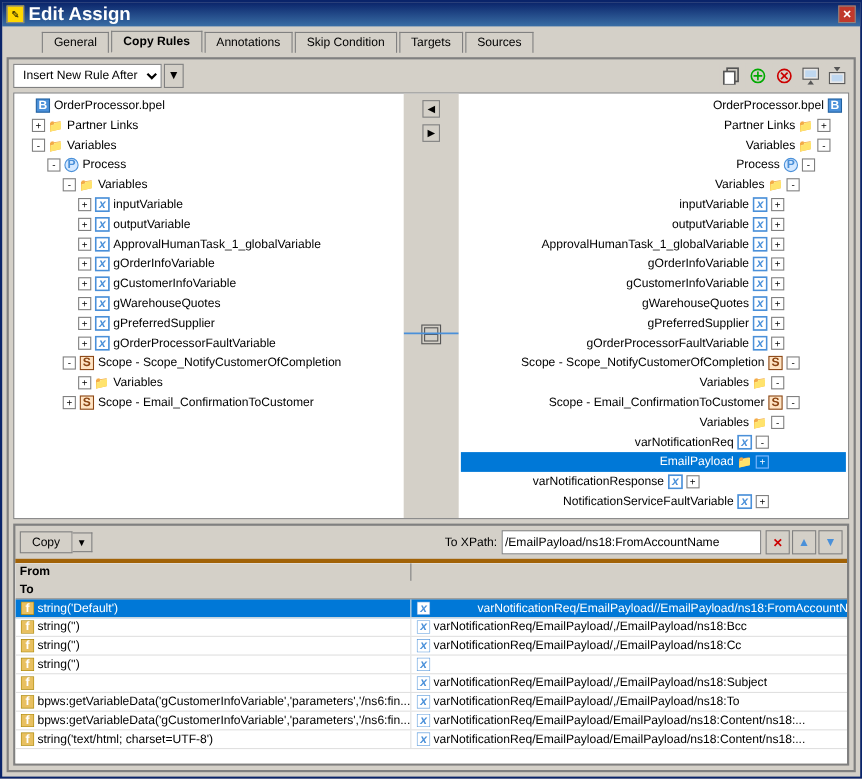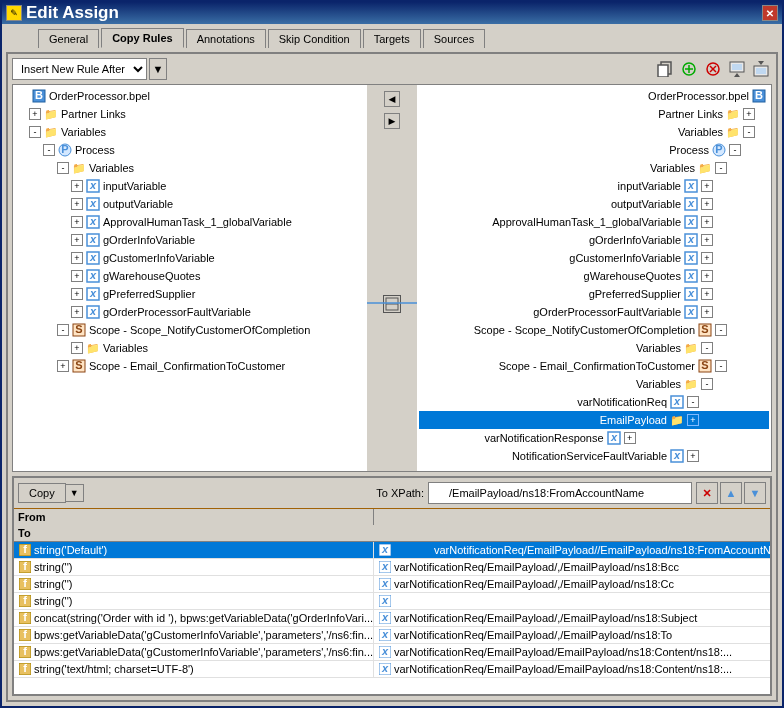--- a/index.html
+++ b/index.html
@@ -28,26 +28,26 @@
     .toolbar-icons { display: flex; gap: 2px; }
     .toolbar-icon-btn { width: 22px; height: 22px; background: #d4d0c8; border: 1px solid #d4d0c8; display: flex; align-items: center; justify-content: center; cursor: pointer; font-size: 12px; }
     
     .tree-item { display: flex; align-items: center; gap: 2px; padding: 1px 2px; cursor: pointer; white-space: nowrap; }
     .tree-expand { width: 12px; height: 12px; border: 1px solid #808080; display: flex; align-items: center; justify-content: center; font-size: 9px; background: white; flex-shrink: 0; }
     .tree-icon { width: 16px; height: 16px; display: flex; align-items: center; justify-content: center; flex-shrink: 0; }
     
     
     .bottom-panel { height: 220px; border: 2px solid #808080; background: #d4d0c8; display: flex; flex-direction: column; flex-shrink: 0; }
     
-    .copy-toolbar { display: flex; align-items: center; gap: 4px; padding: 4px; border-bottom: 1px solid #a16207; }
+    .copy-toolbar { display: flex; align-items: center; gap: 4px; padding: 4px; border-bottom: 4px solid #a16207; }
     .copy-btn-wrapper { display: flex; align-items: center; gap: 0; }
     .copy-main-btn { padding: 3px 10px; background: #d4d0c8; border: 1px solid #808080; cursor: pointer; font-size: 11px; }
     .copy-arrow-btn { padding: 3px 4px; background: #d4d0c8; border: 1px solid #808080; border-left: none; cursor: pointer; font-size: 9px; }
     .xpath-label { margin-left: auto; font-size: 11px; }
-    .xpath-input { width: 264px; height: 22px; border: 1px solid #808080; padding: 2px 20px; background: white; font-size: 11px; }
+    .xpath-input { width: 236px; height: 22px; border: 1px solid #808080; padding: 2px 2px; background: white; font-size: 11px; }
     .xpath-actions { display: flex; gap: 2px; }
     .xpath-btn { width: 22px; height: 22px; background: #d4d0c8; border: 1px solid #808080; display: flex; align-items: center; justify-content: center; cursor: pointer; }
     
     .copy-table { flex: 1; overflow: auto; background: white; }
     .table-header { display: flex; background: #d4d0c8; border-bottom: 1px solid #808080; flex-direction: column; }
     .col-from { width: 360px; flex-shrink: 0; padding: 2px 4px; border-right: 1px solid #808080; font-weight: bold; }
     .col-to { flex: 1; padding: 2px 4px; font-weight: bold; }
     
     .table-row { display: flex; border-bottom: 1px solid #e0e0e0; }
     .cell { padding: 1px 4px; overflow: hidden; text-overflow: ellipsis; white-space: nowrap; display: flex; align-items: center; gap: 2px; }
@@ -623,21 +623,20 @@
           </div>
 
           <div class="table-row">
             <div class="cell cell-from" style="width:360px;">
               <span class="cell-icon">
                 <svg width="12" height="12" viewBox="0 0 12 12">
                     <rect x="0" y="0" width="12" height="12" fill="#e8c060" stroke="#a08000" stroke-width="1"></rect>
                     <text x="6" y="9" text-anchor="middle" font-size="7" fill="#fff" font-weight="bold">f</text>
                   </svg>
               </span>
-              <span>concat(string('Order with id '), bpws:getVariableData('gOrderInfoVari...</span>
             </div>
             <div class="cell cell-to">
               <span class="cell-icon">
                 <svg width="12" height="12" viewBox="0 0 12 12">
                     <rect x="0" y="0" width="12" height="12" fill="#fff" stroke="#4a90d9" stroke-width="1"></rect>
                     <text x="6" y="9" text-anchor="middle" font-size="7" fill="#4a90d9" font-style="italic" font-weight="bold">x</text>
                   </svg>
               </span>
               <span>varNotificationReq/EmailPayload/,/EmailPayload/ns18:Subject</span>
             </div>

